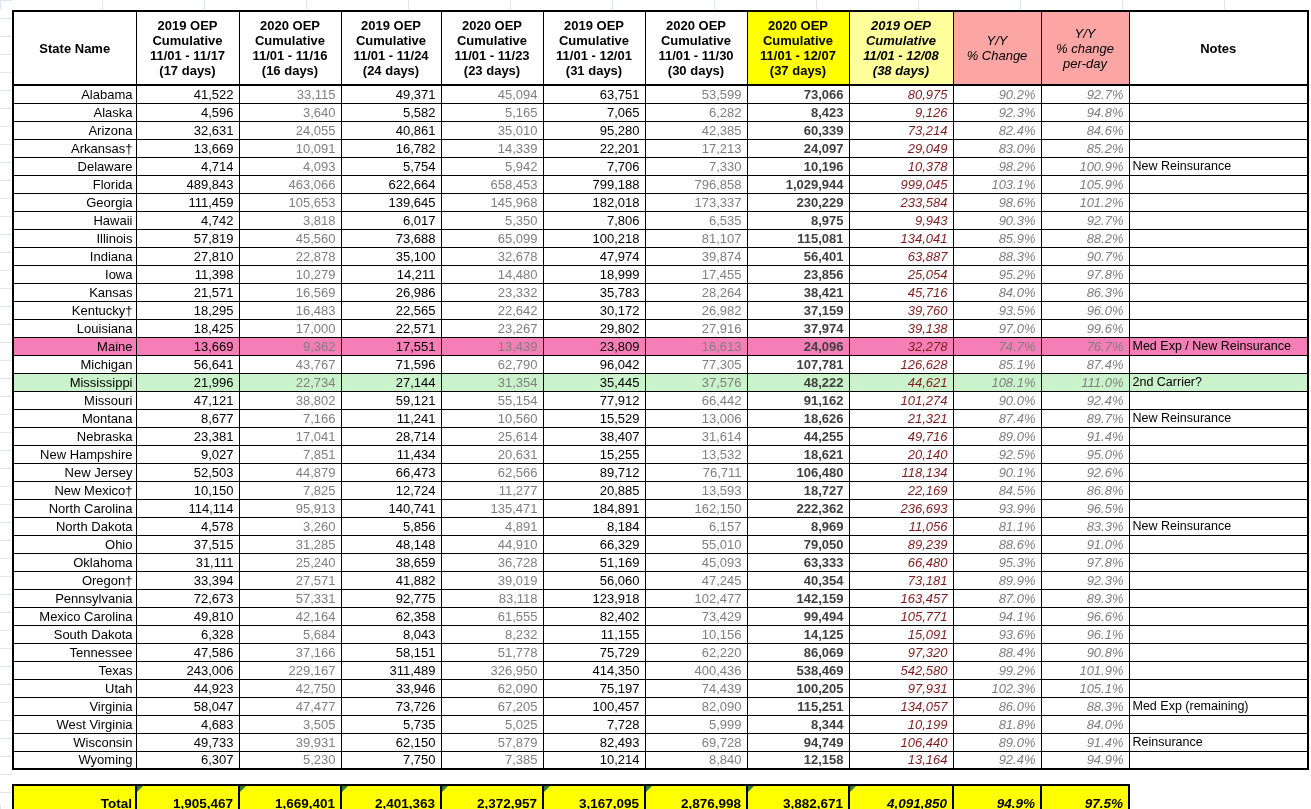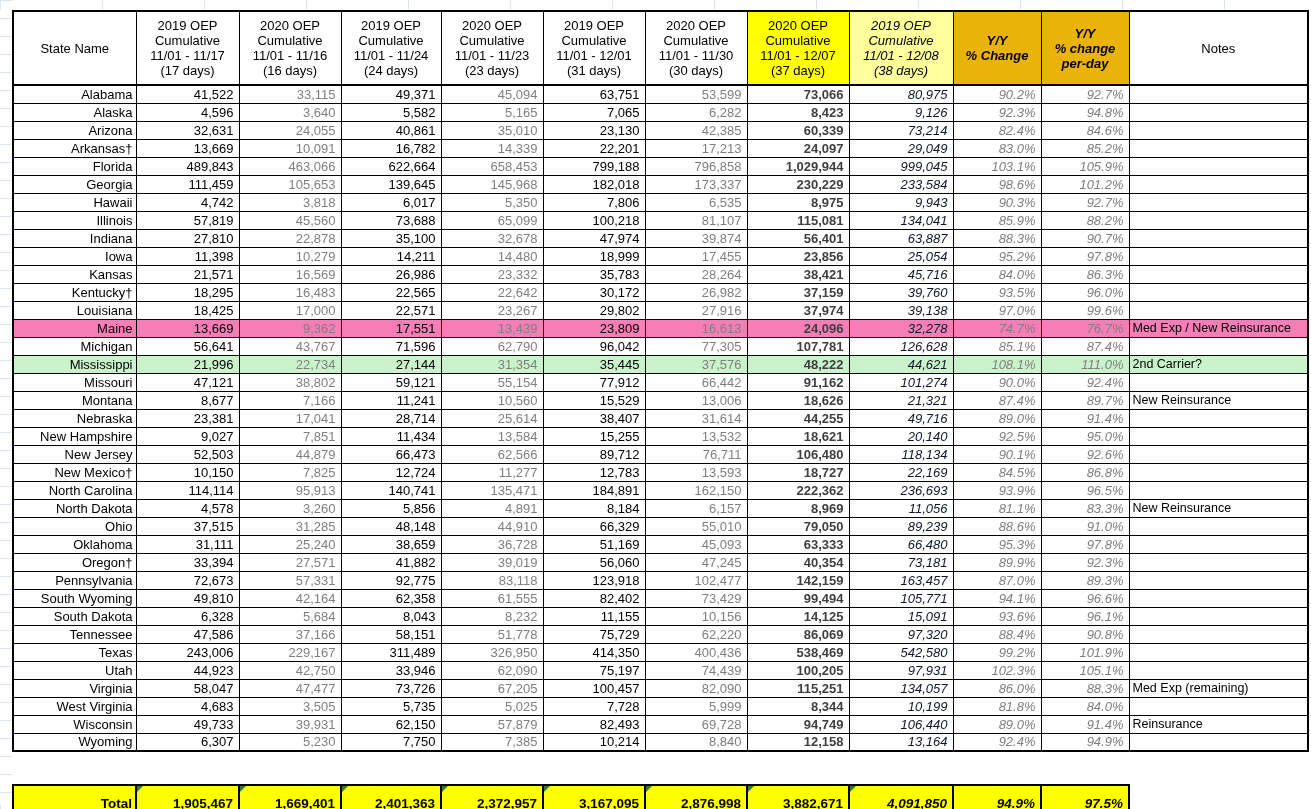--- a/index.html
+++ b/index.html
@@ -17,35 +17,35 @@
     background:repeating-linear-gradient(to right,#dce6f1 0 1px,transparent 1px 102px); }
 
   table { border-collapse:collapse; table-layout:fixed; background:#fff; }
   #main-table { position:absolute; left:12px; top:10px; border:2px solid #000; }
   #total-table { position:absolute; left:12px; top:784px; }
 
   th, td { border:1px solid #000; overflow:hidden; white-space:nowrap; }
 
   
   th {
-    font-weight:normal; font-size:13px; line-height:15px; text-align:center;
+    font-weight:bold; font-size:13px; line-height:15px; text-align:center;
     vertical-align:middle; white-space:pre-line; height:74px; padding:1px 2px;
     border-bottom:2px solid #000;
   }
   th.h-yellow { background:#FFFF00; }
   th.h-lyellow { background:#FFFF9C; font-style:italic; }
-  th.h-it { background:#eab308; font-style:italic; font-weight:bold; }
+  th.h-it { background:#fca5a5; font-style:italic; font-weight:normal; }
 
   
   td { font-size:13px; height:18px; padding:0 5px; }
   td.state { text-align:right; padding-right:3px; }
   td.num  { text-align:right; }
   td.c20  { color:#7f7f7f; }
   td.c07  { font-weight:bold; color:#3f3f3f; }
-  td.c08  { font-style:italic; color:#0f172a; }
+  td.c08  { font-style:italic; color:#7f1d1d; }
   td.pct  { font-style:italic; color:#7f7f7f; }
   td.note { text-align:left; padding-left:3px; font-size:12.5px; }
   tr.pink td  { background:#F57EB6; }
   tr.green td { background:#CBF3CB;margin-left:20px; }
 
   
   #total-table td {
     border:2px solid #000; background:#FFFF00; font-weight:bold;
     font-size:13.5px; height:36px; position:relative;
   }
@@ -151,41 +151,55 @@
     <td class="num pct">92.3%</td>
     <td class="num pct">94.8%</td>
     <td class="note"></td>
   </tr>
       <tr>
     <td class="state">Arizona</td>
     <td class="num">32,631</td>
     <td class="num c20">24,055</td>
     <td class="num">40,861</td>
     <td class="num c20">35,010</td>
-    <td class="num">23,130</td>
+    <td class="num">95,280</td>
     <td class="num c20">42,385</td>
     <td class="num c07">60,339</td>
     <td class="num c08">73,214</td>
     <td class="num pct">82.4%</td>
     <td class="num pct">84.6%</td>
     <td class="note"></td>
   </tr>
       <tr>
     <td class="state">Arkansas†</td>
     <td class="num">13,669</td>
     <td class="num c20">10,091</td>
     <td class="num">16,782</td>
     <td class="num c20">14,339</td>
     <td class="num">22,201</td>
     <td class="num c20">17,213</td>
     <td class="num c07">24,097</td>
     <td class="num c08">29,049</td>
     <td class="num pct">83.0%</td>
     <td class="num pct">85.2%</td>
     <td class="note"></td>
+  </tr>
+      <tr>
+    <td class="state">Delaware</td>
+    <td class="num">4,714</td>
+    <td class="num c20">4,093</td>
+    <td class="num">5,754</td>
+    <td class="num c20">5,942</td>
+    <td class="num">7,706</td>
+    <td class="num c20">7,330</td>
+    <td class="num c07">10,196</td>
+    <td class="num c08">10,378</td>
+    <td class="num pct">98.2%</td>
+    <td class="num pct">100.9%</td>
+    <td class="note">New Reinsurance</td>
   </tr>
       <tr>
     <td class="state">Florida</td>
     <td class="num">489,843</td>
     <td class="num c20">463,066</td>
     <td class="num">622,664</td>
     <td class="num c20">658,453</td>
     <td class="num">799,188</td>
     <td class="num c20">796,858</td>
     <td class="num c07">1,029,944</td>
@@ -388,21 +402,21 @@
     <td class="num c08">49,716</td>
     <td class="num pct">89.0%</td>
     <td class="num pct">91.4%</td>
     <td class="note"></td>
   </tr>
       <tr>
     <td class="state">New Hampshire</td>
     <td class="num">9,027</td>
     <td class="num c20">7,851</td>
     <td class="num">11,434</td>
-    <td class="num c20">13,584</td>
+    <td class="num c20">20,631</td>
     <td class="num">15,255</td>
     <td class="num c20">13,532</td>
     <td class="num c07">18,621</td>
     <td class="num c08">20,140</td>
     <td class="num pct">92.5%</td>
     <td class="num pct">95.0%</td>
     <td class="note"></td>
   </tr>
       <tr>
     <td class="state">New Jersey</td>
@@ -417,21 +431,21 @@
     <td class="num pct">90.1%</td>
     <td class="num pct">92.6%</td>
     <td class="note"></td>
   </tr>
       <tr>
     <td class="state">New Mexico†</td>
     <td class="num">10,150</td>
     <td class="num c20">7,825</td>
     <td class="num">12,724</td>
     <td class="num c20">11,277</td>
-    <td class="num">12,783</td>
+    <td class="num">20,885</td>
     <td class="num c20">13,593</td>
     <td class="num c07">18,727</td>
     <td class="num c08">22,169</td>
     <td class="num pct">84.5%</td>
     <td class="num pct">86.8%</td>
     <td class="note"></td>
   </tr>
       <tr>
     <td class="state">North Carolina</td>
     <td class="num">114,114</td>
@@ -510,21 +524,21 @@
     <td class="num c20">83,118</td>
     <td class="num">123,918</td>
     <td class="num c20">102,477</td>
     <td class="num c07">142,159</td>
     <td class="num c08">163,457</td>
     <td class="num pct">87.0%</td>
     <td class="num pct">89.3%</td>
     <td class="note"></td>
   </tr>
       <tr>
-    <td class="state">South Wyoming</td>
+    <td class="state">Mexico Carolina</td>
     <td class="num">49,810</td>
     <td class="num c20">42,164</td>
     <td class="num">62,358</td>
     <td class="num c20">61,555</td>
     <td class="num">82,402</td>
     <td class="num c20">73,429</td>
     <td class="num c07">99,494</td>
     <td class="num c08">105,771</td>
     <td class="num pct">94.1%</td>
     <td class="num pct">96.6%</td>

